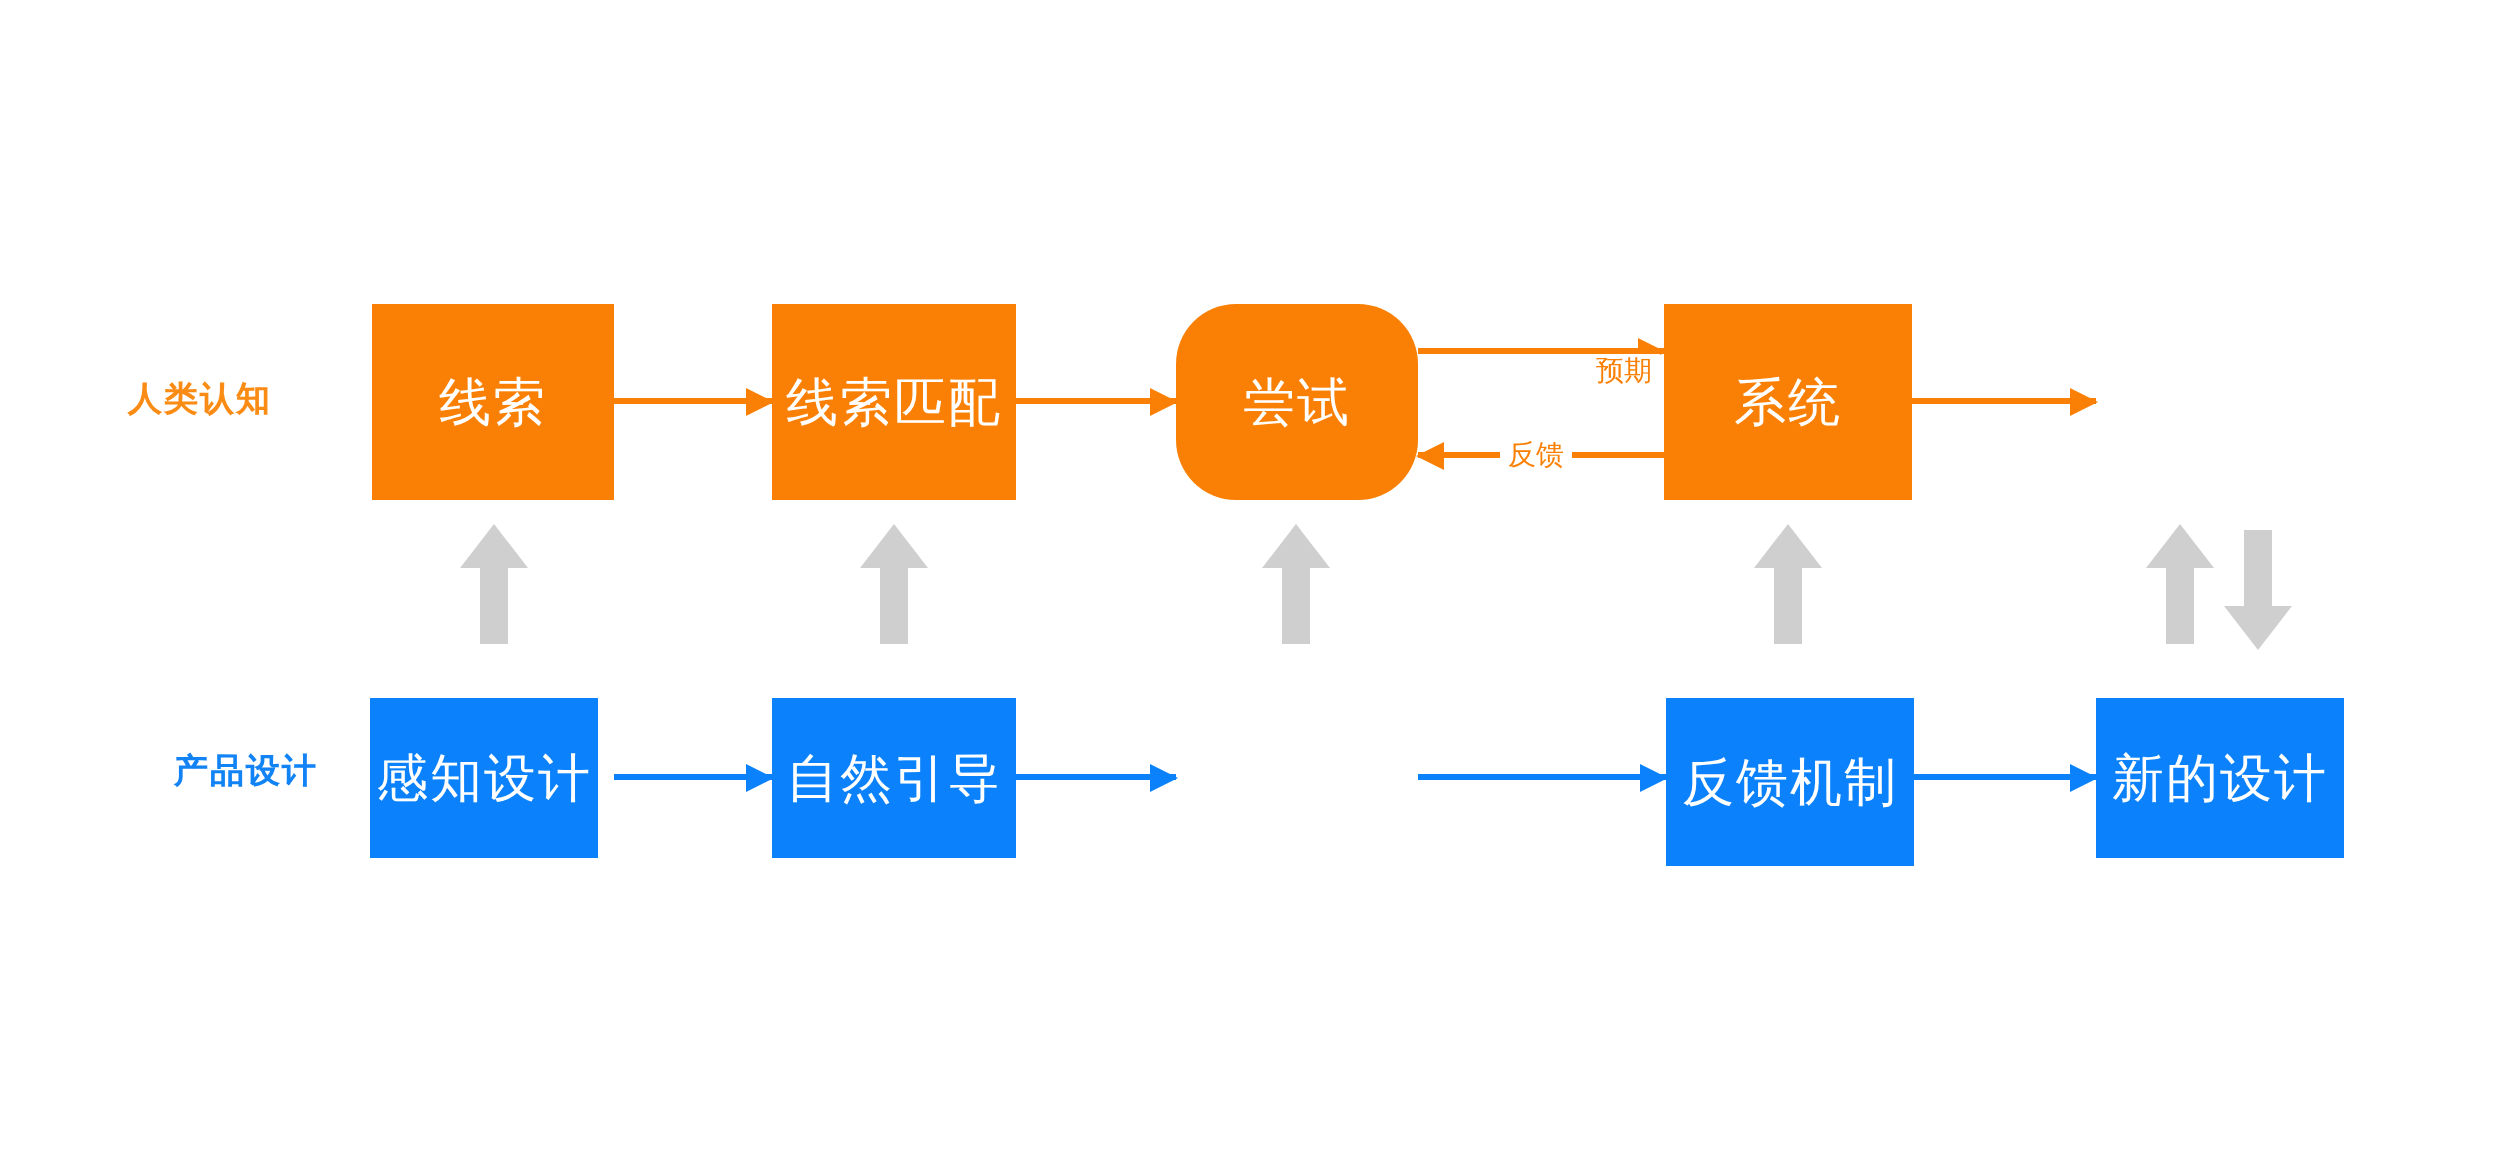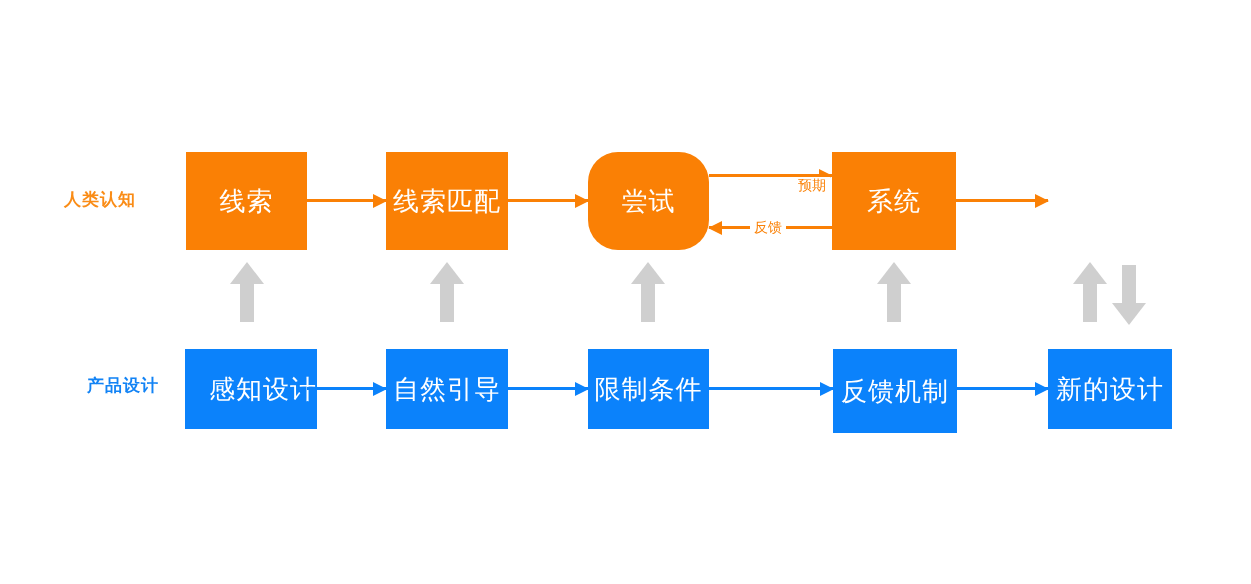--- a/index.html
+++ b/index.html
@@ -186,31 +186,28 @@
   <div class="block-arrow up" style="left:1067px; top:262px; width:46px; height:60px;">
     <div class="tip"></div>
     <div class="stem"></div>
   </div>
 
   <div class="block-arrow down" style="left:1106px; top:265px; width:46px; height:60px;">
     <div class="stem"></div>
     <div class="tip"></div>
   </div>
 
-  <div class="node blue" style="left:185px; top:349px; width:132px; height:80px;justify-content:flex-end;">
+  <div class="node blue" style="left:185px; top:349px; width:114px; height:80px;">
     <span>感知设计</span>
   </div>
 
   <div class="node blue" style="left:386px; top:349px; width:122px; height:80px;">
     <span>自然引导</span>
   </div>
 
-  <div class="node blue" style="left:588px; top:349px; width:121px; height:80px;">
-    <span>限制条件</span>
-  </div>
 
   <div class="node blue" style="left:833px; top:349px; width:124px; height:84px;">
     <span>反馈机制</span>
   </div>
 
   <div class="node blue" style="left:1048px; top:349px; width:124px; height:80px;">
     <span>新的设计</span>
   </div>
 
   <div class="h-arrow blue right" style="left:307px; top:387px; width:79px;">

